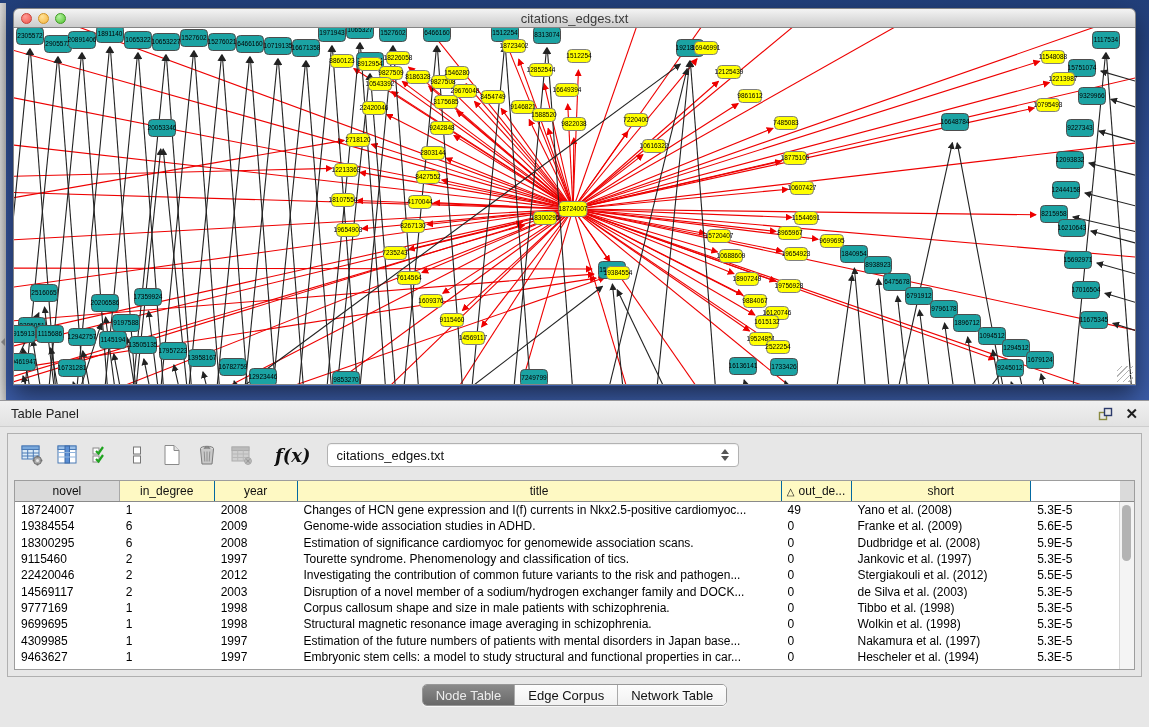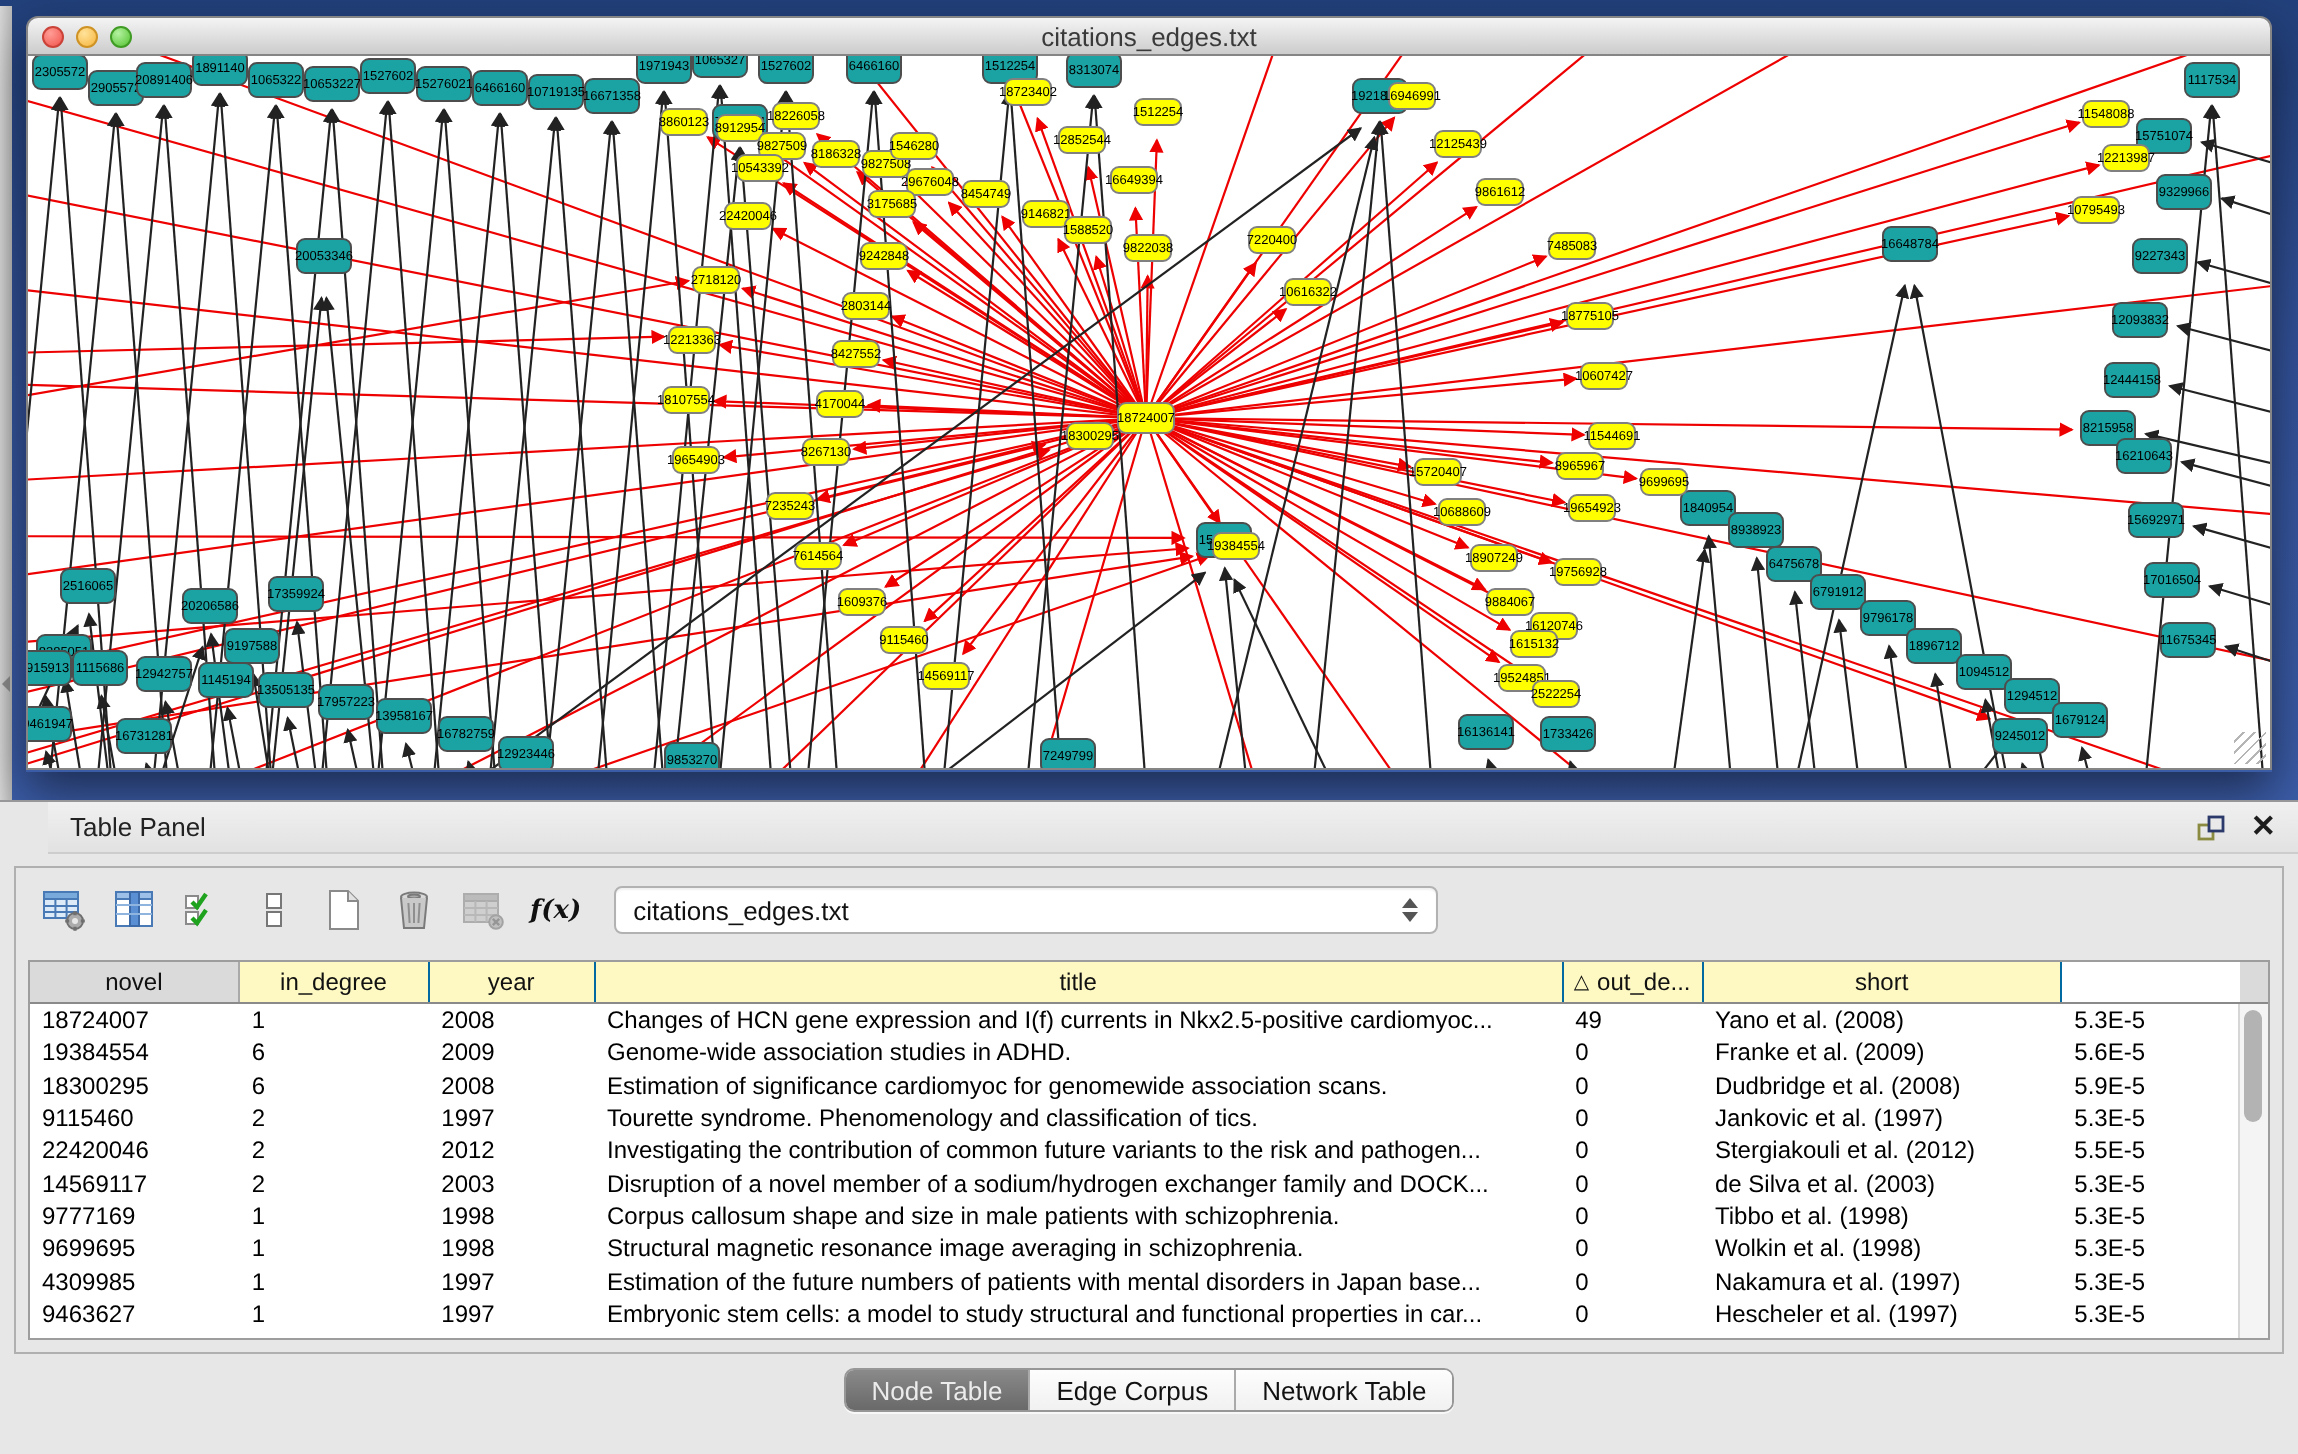--- a/index.html
+++ b/index.html
@@ -23,30 +23,30 @@
   .tl.red{background:radial-gradient(circle at 35% 30%,#ff9d96,#f1544c);border:1px solid #ca4238;}
   .tl.yel{background:radial-gradient(circle at 35% 30%,#ffe29a,#f6b53c);border:1px solid #cf9325;}
   .tl.grn{background:radial-gradient(circle at 35% 30%,#b4f2a1,#52c22e);border:1px solid #3f9b24;}
   .win-title{position:absolute;left:80px;right:80px;text-align:center;font-size:13px;color:#3a3a3a;}
   .net-canvas{position:relative;height:356px;background:#ffffff;border:1px solid #858585;border-top:none;overflow:hidden;box-sizing:content-box;}
   .net-canvas svg{position:absolute;left:0;top:0;}
   .resize-grip{position:absolute;right:2px;bottom:2px;width:16px;height:16px;
     background:repeating-linear-gradient(135deg,transparent 0 3px,#b5b5b5 3px 4px);}
 
   
-  .table-panel{position:absolute;left:0;top:400px;width:1149px;height:327px;background:#e7e7e7;border-top:1px solid #97979a;box-sizing:border-box;padding-left:24px;}
+  .table-panel{position:absolute;left:0;top:400px;width:1149px;height:327px;background:#e7e7e7;border-top:1px solid #97979a;box-sizing:border-box;}
   .panel-header{height:25px;display:flex;align-items:center;padding:0 11px;font-size:13px;color:#222;
     background:linear-gradient(#f0f0f0,#e2e2e2);border-bottom:1px solid #cdcdcd;}
   .ph-actions{margin-left:auto;display:flex;align-items:center;gap:12px;}
   .close-x{font-size:15px;font-weight:700;color:#1d1d1d;line-height:1;cursor:default;}
 
   .panel-inner{position:absolute;left:7px;right:7px;top:32px;height:242px;border:1px solid #b0b0b0;background:#e7e7e7;}
   .toolbar{height:42px;display:flex;align-items:center;padding:0 10px;}
   .tb-icon{width:28px;height:28px;display:flex;align-items:center;justify-content:center;margin-right:7px;}
-  .fx{font-family:"DejaVu Serif",serif;font-style:italic;font-weight:700;font-size:13px;color:#111;margin:0 4px 0 2px;}
+  .fx{font-family:"DejaVu Serif",serif;font-style:italic;font-weight:700;font-size:18px;color:#111;margin:0 4px 0 12px;}
   .dropdown{width:392px;height:22px;background:#fff;border:1px solid #b2b2b2;border-radius:4px;
     display:flex;align-items:center;padding:0 9px;font-size:13px;color:#111;margin-left:12px;box-shadow:inset 0 1px 1px rgba(0,0,0,.06);}
   .dd-arrows{margin-left:auto;display:flex;flex-direction:column;gap:2px;}
   .dd-arrows i{display:block;width:0;height:0;border-left:4px solid transparent;border-right:4px solid transparent;}
   .dd-up{border-bottom:5px solid #555;}
   .dd-dn{border-top:5px solid #555;}
 
   .tbl{position:absolute;left:6px;right:6px;top:46px;bottom:6px;background:#fff;border:1px solid #9d9d9d;}
   .thead{display:flex;height:20px;border-bottom:1px solid #8a8a8a;}
   .th{font-size:12px;color:#111;display:flex;align-items:center;justify-content:center;
@@ -732,21 +732,21 @@
               <div class="td" style="width: 70px;">0</div>
               <div class="td" style="width: 180px;">Nakamura et al. (1997)</div>
               <div class="td" style="width: 89px;">5.3E-5</div>
             </div>
             <div class="tr">
               <div class="td" style="width: 105px;">9463627</div>
               <div class="td" style="width: 95px;">1</div>
               <div class="td" style="width: 83px;">1997</div>
               <div class="td" style="width: 485px;">Embryonic stem cells: a model to study structural and functional properties in car...</div>
               <div class="td" style="width: 70px;">0</div>
-              <div class="td" style="width: 180px;">Hescheler et al. (1997)</div>
+              <div class="td" style="width: 180px;">Hescheler et al. (1994)</div>
               <div class="td" style="width: 89px;">5.3E-5</div>
             </div>
           </div>
         <div class="vscroll">
           <div class="vthumb"></div>
         </div>
       </div>
     </div>
 
     <div class="tabs">

